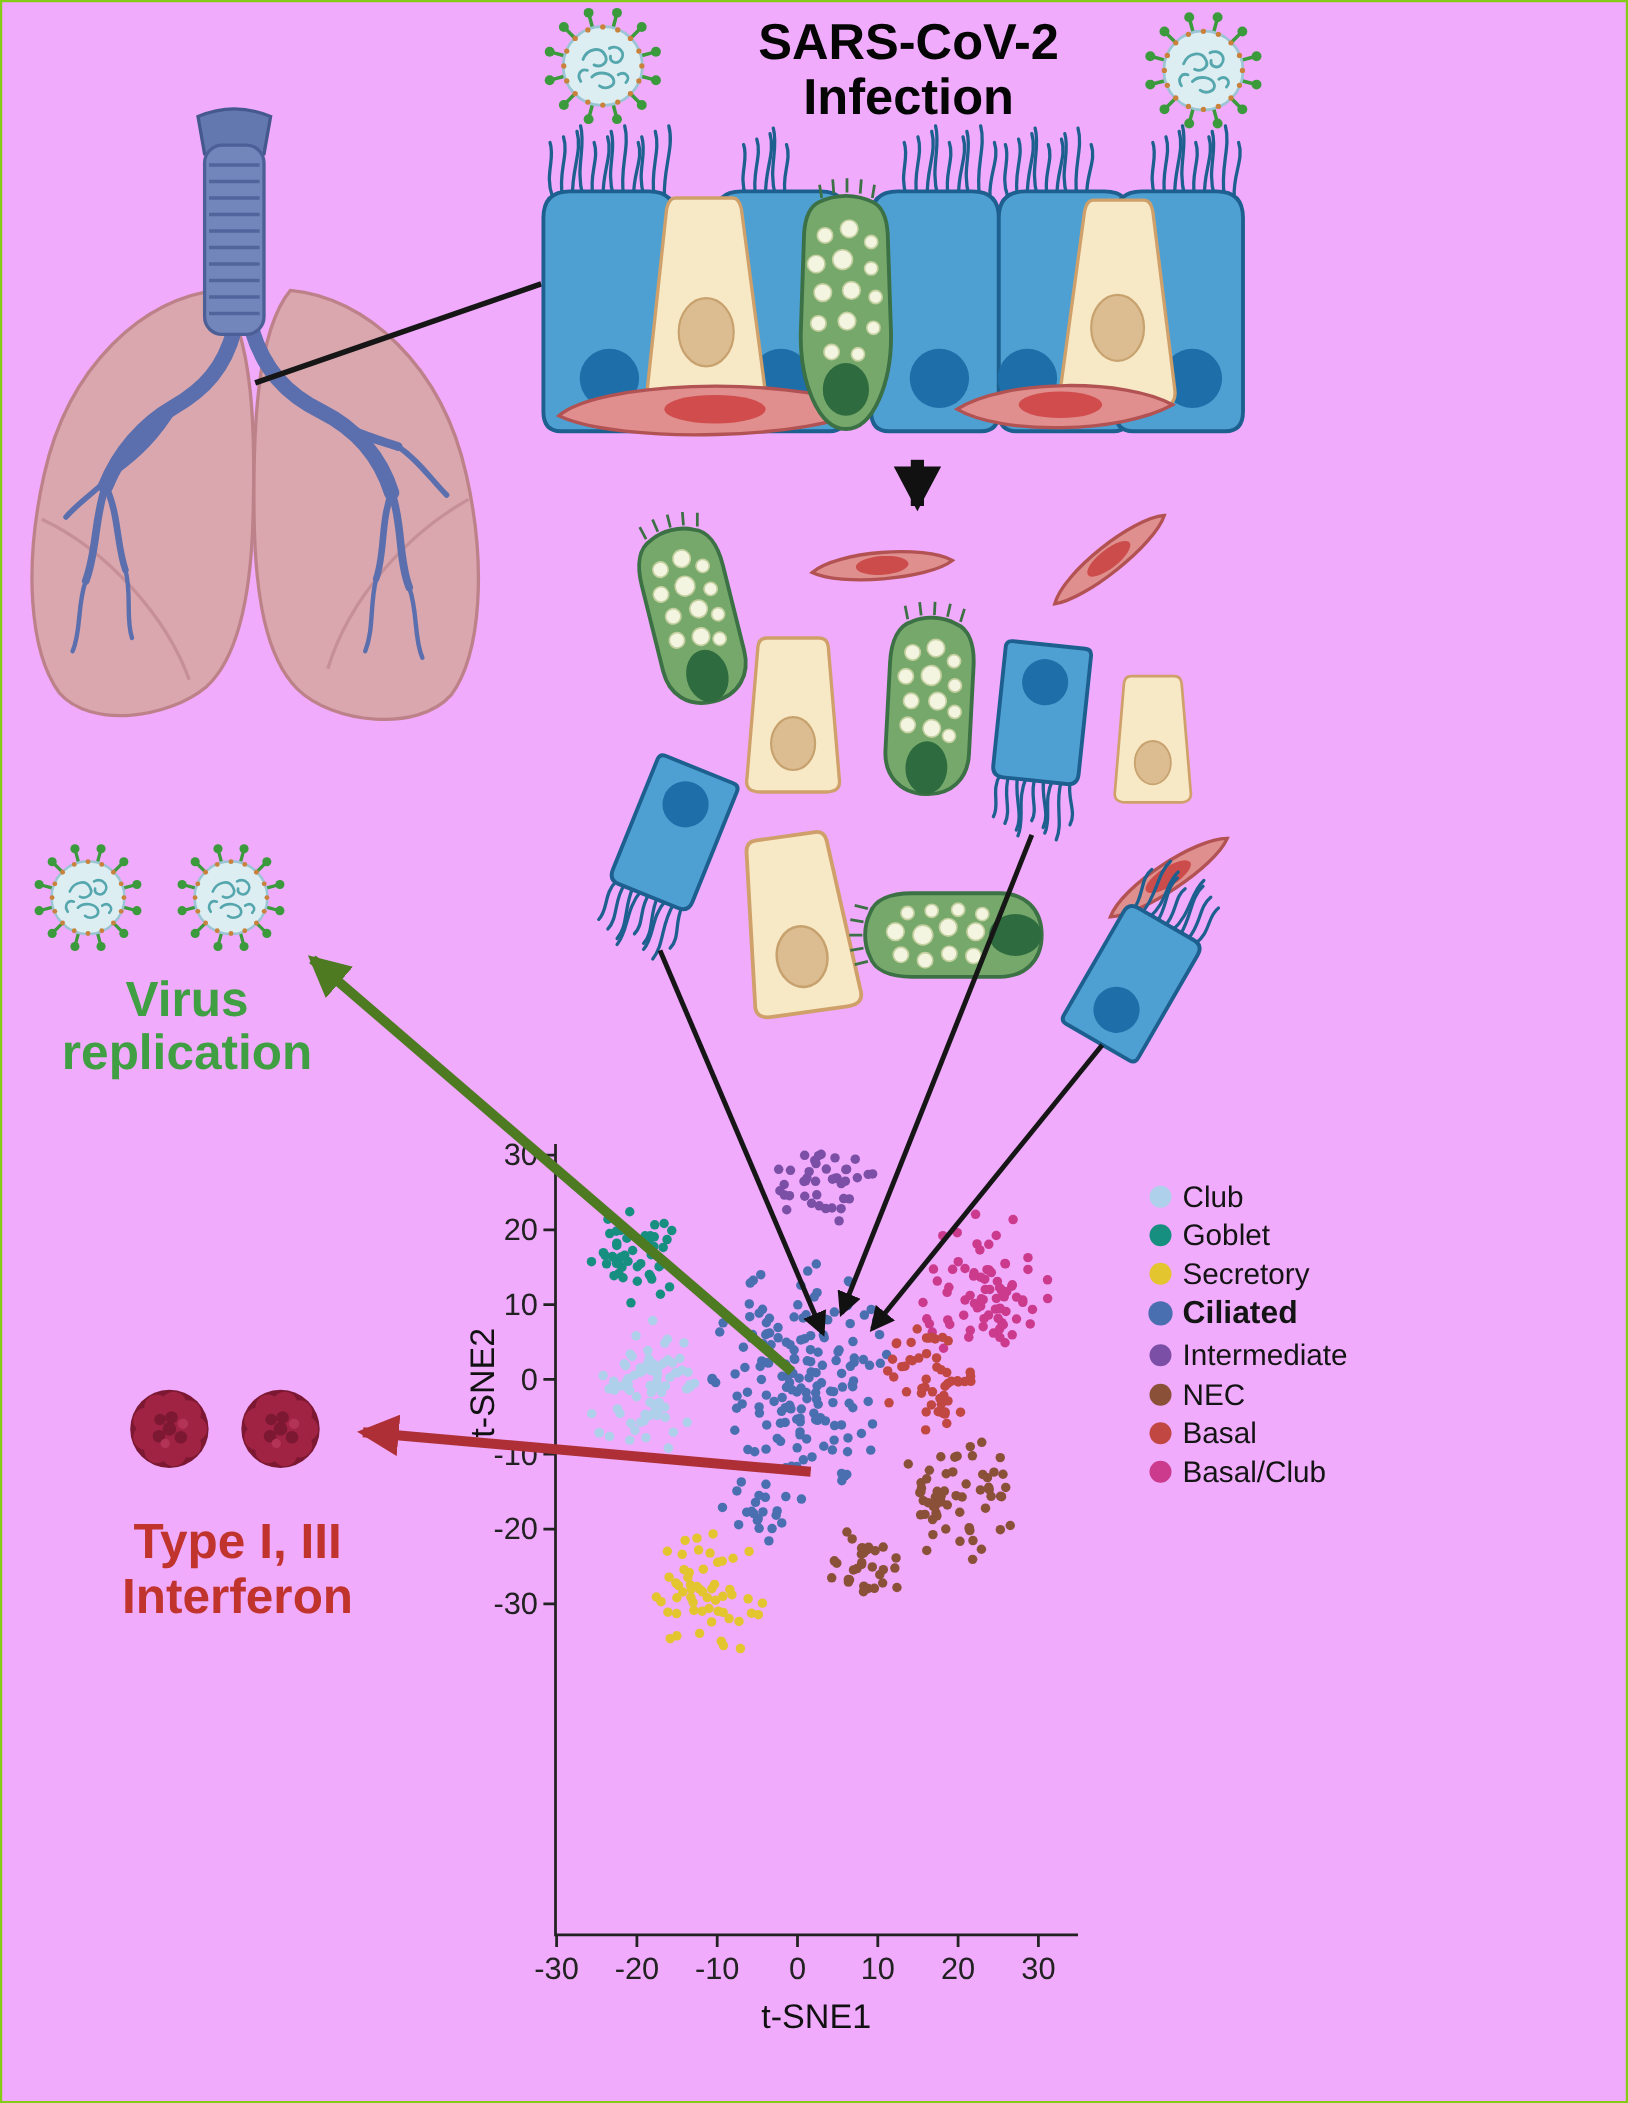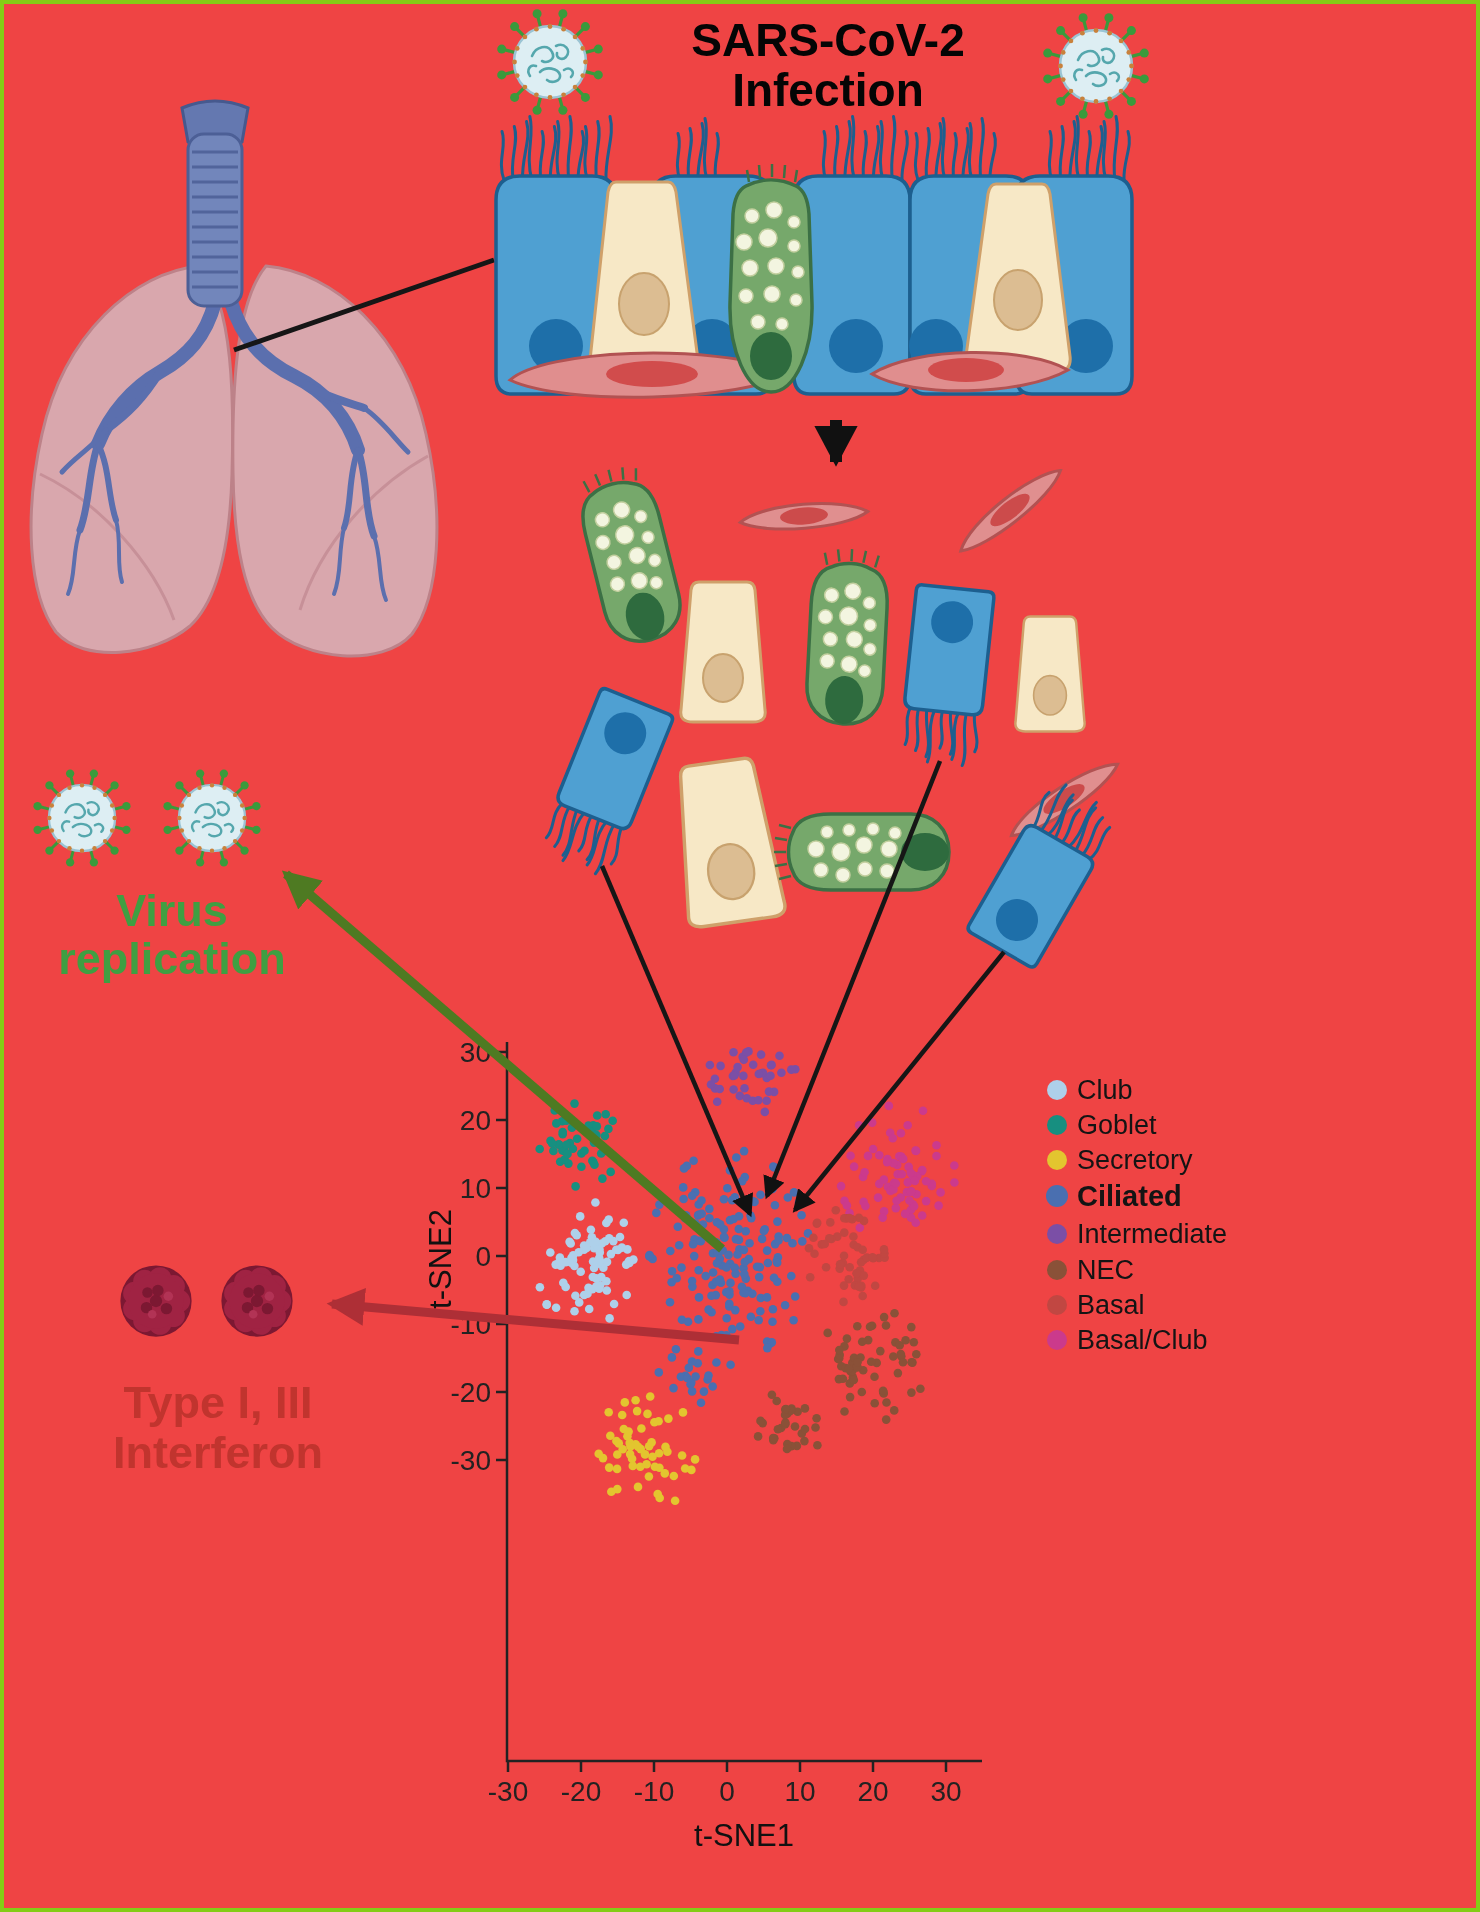--- a/index.html
+++ b/index.html
@@ -1,16 +1,16 @@
 <!DOCTYPE html>
 <html><head>
 <meta charset="utf-8">
 <style>
   html,body{margin:0;padding:0;background:#fff}
-  .figure{position:relative;width:1480px;height:1912px;background:#ef4444;border:4px solid #84cc16;box-sizing:border-box;overflow:hidden}
+  .figure{position:relative;width:1480px;height:1912px;background:#f0abfc;border:2px solid #84cc16;box-sizing:border-box;overflow:hidden}
   svg{display:block}
   text{font-family:"Liberation Sans","DejaVu Sans",sans-serif}
   .title{font-size:46px;font-weight:800;fill:#050505;text-anchor:middle}
   .green-label{font-size:45px;font-weight:600;fill:#3f9f42;text-anchor:middle}
   .red-label{font-size:45px;font-weight:600;fill:#c1342e;text-anchor:middle}
   .tick{font-size:28px;fill:#222;text-anchor:middle}
   .yt{text-anchor:end;dominant-baseline:central}
   .axlab{font-size:31px;fill:#111;text-anchor:middle}
   .legend-label{font-size:27px;fill:#141414;dominant-baseline:central}
   .cilia path{fill:none;stroke:#1d5f8f;stroke-width:3;stroke-linecap:round}

